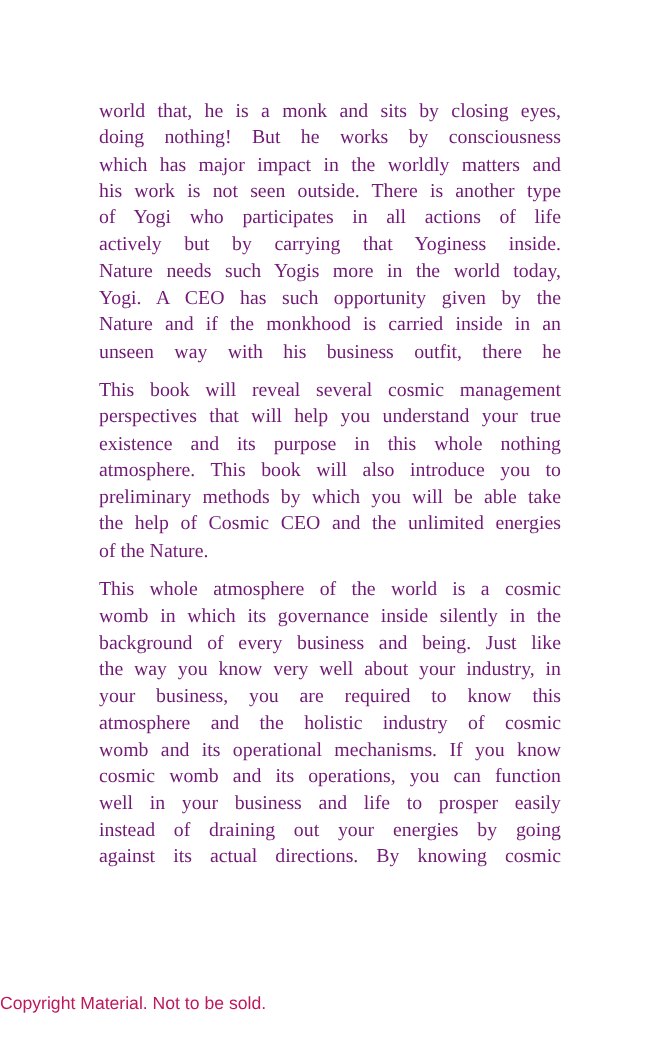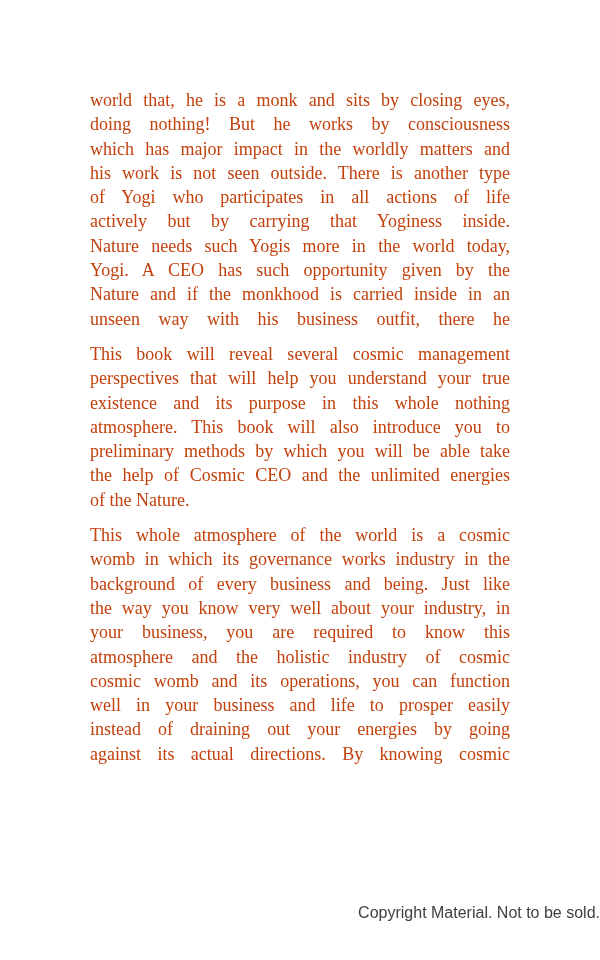--- a/index.html
+++ b/index.html
@@ -5,33 +5,33 @@
   html, body { margin: 0; padding: 0; }
   body {
     width: 600px; height: 960px; background: #ffffff; position: relative; overflow: hidden;
   }
   .page { position: absolute; left: 90px; top: 88px; width: 420px; }
   .para { margin: 0 0 11px 0; }
   .line {
     font-family: "Liberation Serif", serif;
     font-size: 18px;
     line-height: 24.3px;
-    color: #c2410c;
+    color: #701a75;
     text-align: justify;
     text-align-last: justify;
     white-space: nowrap;
     height: 24.3px;
     overflow: visible;
   }
   .line.last { text-align-last: left; }
   .footer {
     position: absolute; left: 0; width: 600px; top: 904px;
-    text-align: right;
+    text-align: left;
     font-family: "Liberation Sans", sans-serif;
-    font-size: 16px; color: #404040;
+    font-size: 16px; color: #be185d;
   }
 </style>
 </head>
 <body>
 
 <div class="page">
   <div class="para">
     <div class="line">world that, he is a monk and sits by closing eyes,</div>
     <div class="line">doing nothing! But he works by consciousness</div>
     <div class="line">which has major impact in the worldly matters and</div>
@@ -47,25 +47,26 @@
     <div class="line">This book will reveal several cosmic management</div>
     <div class="line">perspectives that will help you understand your true</div>
     <div class="line">existence and its purpose in this whole nothing</div>
     <div class="line">atmosphere. This book will also introduce you to</div>
     <div class="line">preliminary methods by which you will be able take</div>
     <div class="line">the help of Cosmic CEO and the unlimited energies</div>
     <div class="line last">of the Nature.</div>
   </div>
   <div class="para">
     <div class="line">This whole atmosphere of the world is a cosmic</div>
-    <div class="line">womb in which its governance works industry in the</div>
+    <div class="line">womb in which its governance inside silently in the</div>
     <div class="line">background of every business and being. Just like</div>
     <div class="line">the way you know very well about your industry, in</div>
     <div class="line">your business, you are required to know this</div>
     <div class="line">atmosphere and the holistic industry of cosmic</div>
+    <div class="line">womb and its operational mechanisms. If you know</div>
     <div class="line">cosmic womb and its operations, you can function</div>
     <div class="line">well in your business and life to prosper easily</div>
     <div class="line">instead of draining out your energies by going</div>
     <div class="line">against its actual directions. By knowing cosmic</div>
   </div>
 </div>
 
 <div class="footer">Copyright Material. Not to be sold.</div>
 
 </body></html>

